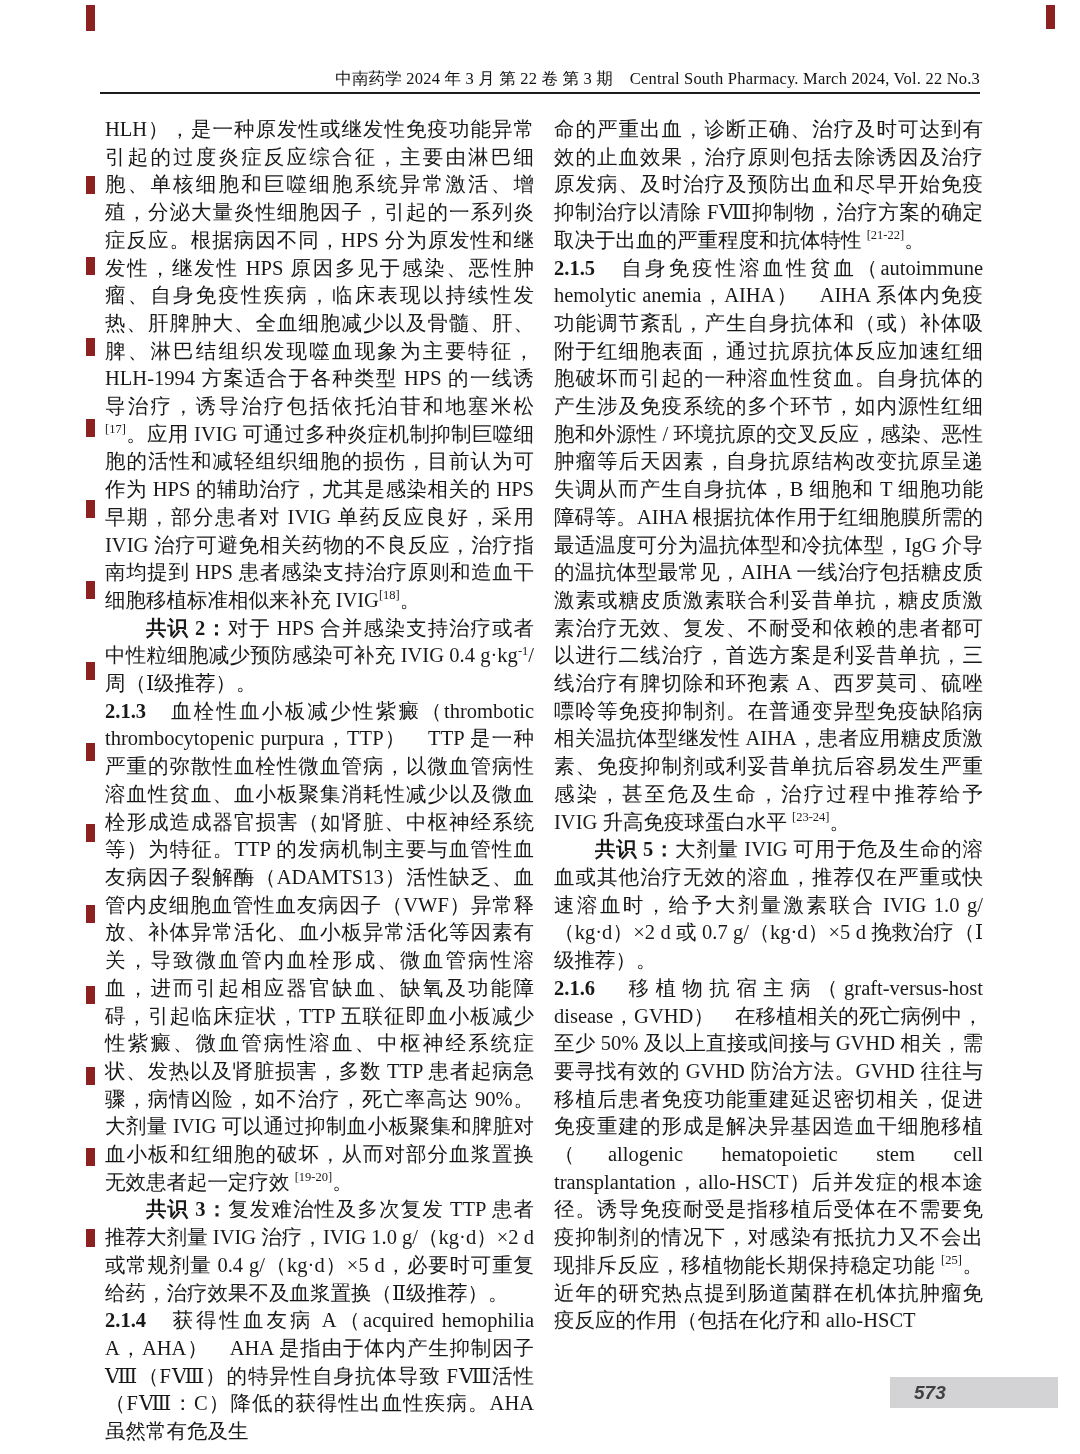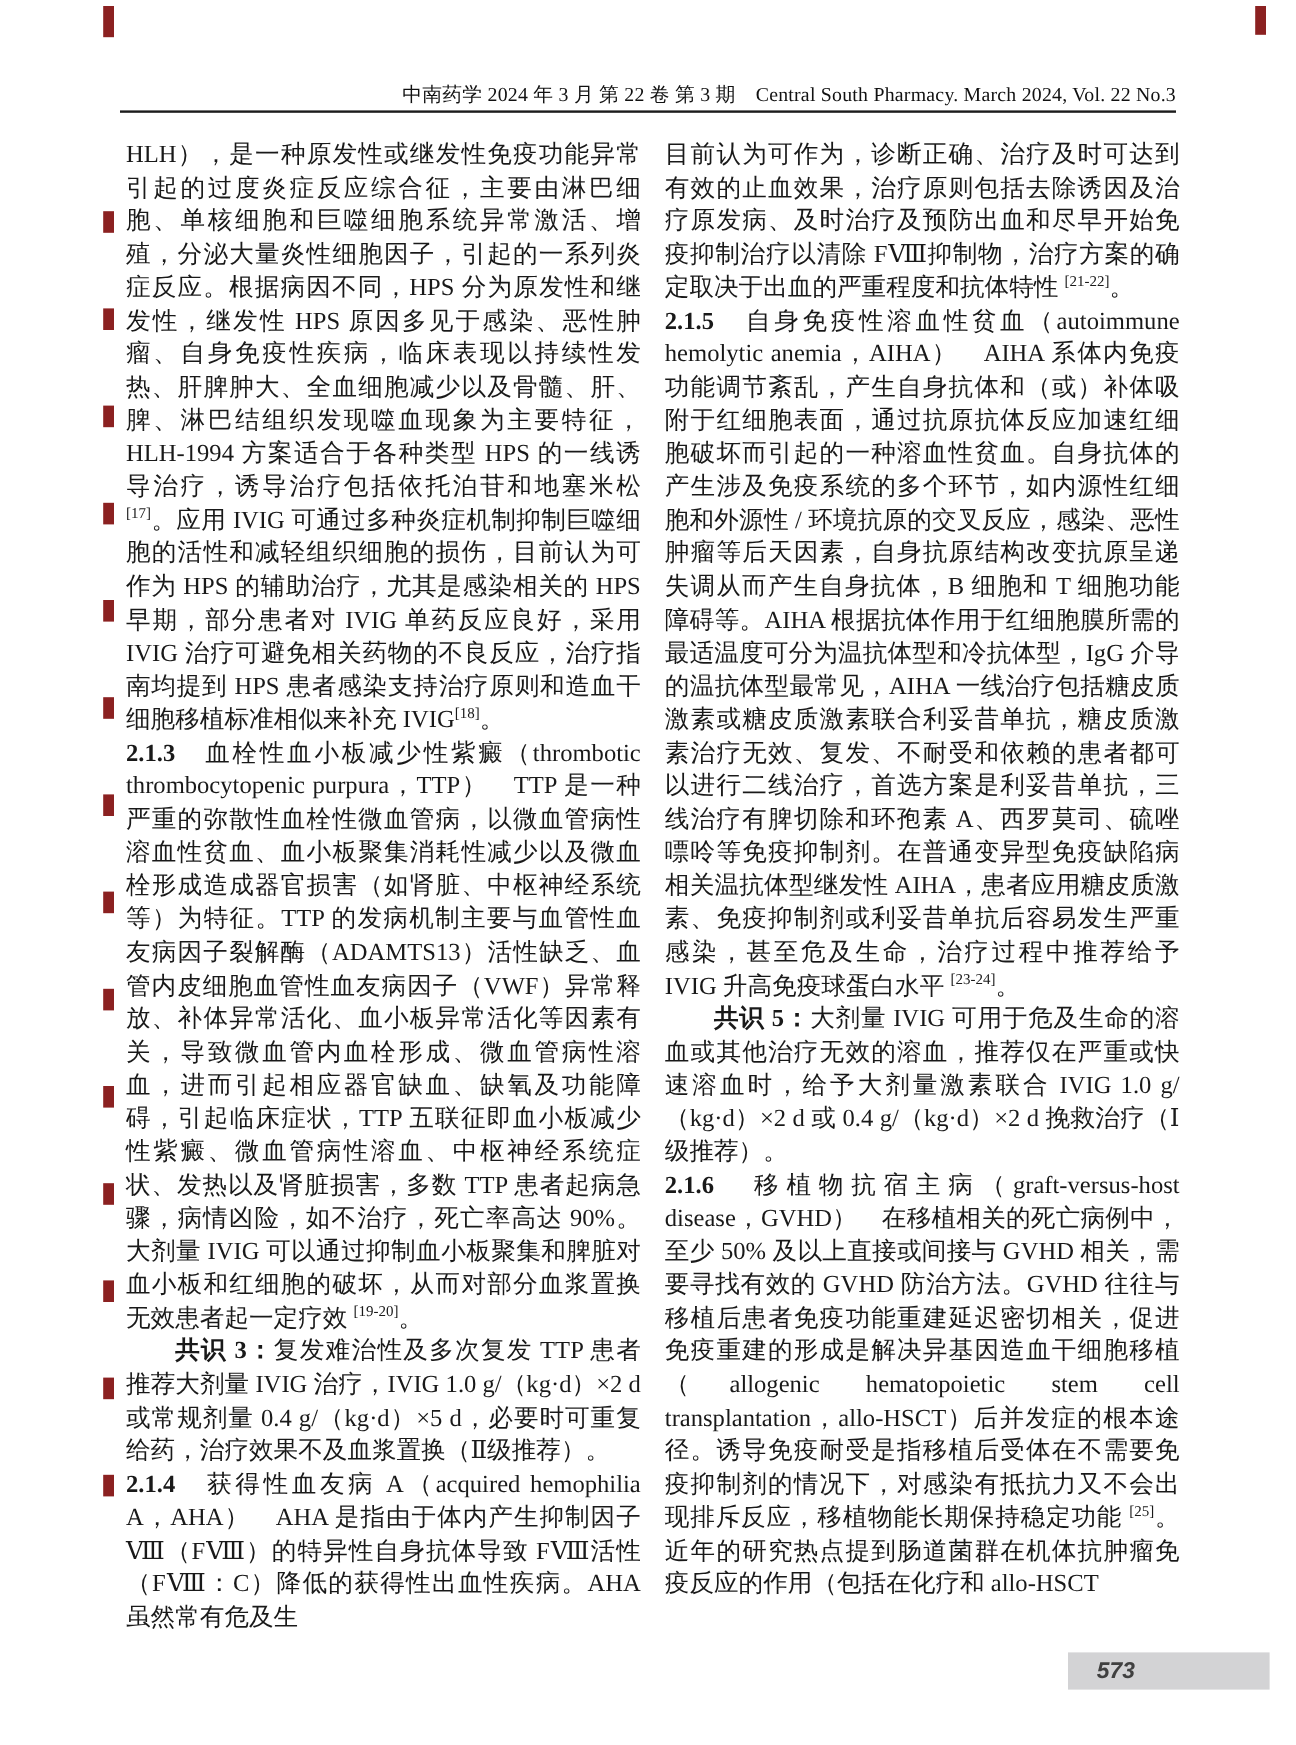--- a/index.html
+++ b/index.html
@@ -103,28 +103,29 @@
   <div class="mark corner" id="corner-mark" style="background: rgb(139, 33, 33);"></div>
 
   <header>
     <div class="header-text">中南药学 2024 年 3 月 第 22 卷 第 3 期　Central South Pharmacy. March  2024, Vol. 22 No.3</div>
     <div class="header-rule"></div>
   </header>
 
   <main class="content">
     <section class="col" id="col-left">
         <p class="para"><span>HLH），是一种原发性或继发性免疫功能异常引起的过度炎症反应综合征，主要由淋巴细胞、单核细胞和巨噬细胞系统异常激活、增殖，分泌大量炎性细胞因子，引起的一系列炎症反应。根据病因不同，HPS 分为原发性和继发性，继发性 HPS 原因多见于感染、恶性肿瘤、自身免疫性疾病，临床表现以持续性发热、肝脾肿大、全血细胞减少以及骨髓、肝、脾、淋巴结组织发现噬血现象为主要特征，HLH-1994 方案适合于各种类型 HPS 的一线诱导治疗，诱导治疗包括依托泊苷和地塞米松 </span><span class="sup">[17]</span><span>。应用 IVIG 可通过多种炎症机制抑制巨噬细胞的活性和减轻组织细胞的损伤，目前认为可作为 HPS 的辅助治疗，尤其是感染相关的 HPS 早期，部分患者对 IVIG 单药反应良好，采用 IVIG 治疗可避免相关药物的不良反应，治疗指南均提到 HPS 患者感染支持治疗原则和造血干细胞移植标准相似来补充 IVIG</span><span class="sup">[18]</span><span>。</span></p>
+        <p class="para indent"><span class="b">共识 2：</span><span>对于 HPS 合并感染支持治疗或者中性粒细胞减少预防感染可补充 IVIG 0.4 g·kg</span><span class="sup">-1</span><span>/周（Ⅰ级推荐）。</span></p>
         <p class="para"><span class="b">2.1.3</span><span>　血栓性血小板减少性紫癜（thrombotic thrombocytopenic purpura，TTP）　TTP 是一种严重的弥散性血栓性微血管病，以微血管病性溶血性贫血、血小板聚集消耗性减少以及微血栓形成造成器官损害（如肾脏、中枢神经系统等）为特征。TTP 的发病机制主要与血管性血友病因子裂解酶（ADAMTS13）活性缺乏、血管内皮细胞血管性血友病因子（VWF）异常释放、补体异常活化、血小板异常活化等因素有关，导致微血管内血栓形成、微血管病性溶血，进而引起相应器官缺血、缺氧及功能障碍，引起临床症状，TTP 五联征即血小板减少性紫癜、微血管病性溶血、中枢神经系统症状、发热以及肾脏损害，多数 TTP 患者起病急骤，病情凶险，如不治疗，死亡率高达 90%。大剂量 IVIG 可以通过抑制血小板聚集和脾脏对血小板和红细胞的破坏，从而对部分血浆置换无效患者起一定疗效 </span><span class="sup">[19-20]</span><span>。</span></p>
         <p class="para indent"><span class="b">共识 3：</span><span>复发难治性及多次复发 TTP 患者推荐大剂量 IVIG 治疗，IVIG 1.0 g/（kg·d）×2 d 或常规剂量 0.4 g/（kg·d）×5 d，必要时可重复给药，治疗效果不及血浆置换（Ⅱ级推荐）。</span></p>
         <p class="para"><span class="b">2.1.4</span><span>　获得性血友病 A（acquired hemophilia A，AHA）　AHA 是指由于体内产生抑制因子Ⅷ（FⅧ）的特异性自身抗体导致 FⅧ活性（FⅧ：C）降低的获得性出血性疾病。AHA 虽然常有危及生</span></p>
       </section>
     <section class="col" id="col-right">
-        <p class="para"><span>目前认为可作为，诊断正确、治疗及时可达到有效的止血效果，治疗原则包括去除诱因及治疗原发病、及时治疗及预防出血和尽早开始免疫抑制治疗以清除 FⅧ抑制物，治疗方案的确定取决于出血的严重程度和抗体特性 </span><span class="sup">[21-22]</span><span>。</span></p>
+        <p class="para"><span>命的严重出血，诊断正确、治疗及时可达到有效的止血效果，治疗原则包括去除诱因及治疗原发病、及时治疗及预防出血和尽早开始免疫抑制治疗以清除 FⅧ抑制物，治疗方案的确定取决于出血的严重程度和抗体特性 </span><span class="sup">[21-22]</span><span>。</span></p>
         <p class="para"><span class="b">2.1.5</span><span>　自身免疫性溶血性贫血（autoimmune hemolytic anemia，AIHA）　AIHA 系体内免疫功能调节紊乱，产生自身抗体和（或）补体吸附于红细胞表面，通过抗原抗体反应加速红细胞破坏而引起的一种溶血性贫血。自身抗体的产生涉及免疫系统的多个环节，如内源性红细胞和外源性 / 环境抗原的交叉反应，感染、恶性肿瘤等后天因素，自身抗原结构改变抗原呈递失调从而产生自身抗体，B 细胞和 T 细胞功能障碍等。AIHA 根据抗体作用于红细胞膜所需的最适温度可分为温抗体型和冷抗体型，IgG 介导的温抗体型最常见，AIHA 一线治疗包括糖皮质激素或糖皮质激素联合利妥昔单抗，糖皮质激素治疗无效、复发、不耐受和依赖的患者都可以进行二线治疗，首选方案是利妥昔单抗，三线治疗有脾切除和环孢素 A、西罗莫司、硫唑嘌呤等免疫抑制剂。在普通变异型免疫缺陷病相关温抗体型继发性 AIHA，患者应用糖皮质激素、免疫抑制剂或利妥昔单抗后容易发生严重感染，甚至危及生命，治疗过程中推荐给予 IVIG 升高免疫球蛋白水平 </span><span class="sup">[23-24]</span><span>。</span></p>
-        <p class="para indent"><span class="b">共识 5：</span><span>大剂量 IVIG 可用于危及生命的溶血或其他治疗无效的溶血，推荐仅在严重或快速溶血时，给予大剂量激素联合 IVIG 1.0 g/（kg·d）×2 d 或 0.4 g/（kg·d）×2 d 挽救治疗（Ⅰ级推荐）。</span></p>
+        <p class="para indent"><span class="b">共识 5：</span><span>大剂量 IVIG 可用于危及生命的溶血或其他治疗无效的溶血，推荐仅在严重或快速溶血时，给予大剂量激素联合 IVIG 1.0 g/（kg·d）×2 d 或 0.7 g/（kg·d）×5 d 挽救治疗（Ⅰ级推荐）。</span></p>
         <p class="para"><span class="b">2.1.6</span><span>　移植物抗宿主病（graft-versus-host disease，GVHD）　在移植相关的死亡病例中，至少 50% 及以上直接或间接与 GVHD 相关，需要寻找有效的 GVHD 防治方法。GVHD 往往与移植后患者免疫功能重建延迟密切相关，促进免疫重建的形成是解决异基因造血干细胞移植（allogenic hematopoietic stem cell transplantation，allo-HSCT）后并发症的根本途径。诱导免疫耐受是指移植后受体在不需要免疫抑制剂的情况下，对感染有抵抗力又不会出现排斥反应，移植物能长期保持稳定功能 </span><span class="sup">[25]</span><span>。近年的研究热点提到肠道菌群在机体抗肿瘤免疫反应的作用（包括在化疗和 allo-HSCT</span></p>
       </section>
   </main>
 
   <footer>
     <div class="page-num-bar">
       <span class="page-num">573</span>
     </div>
   </footer>
 

